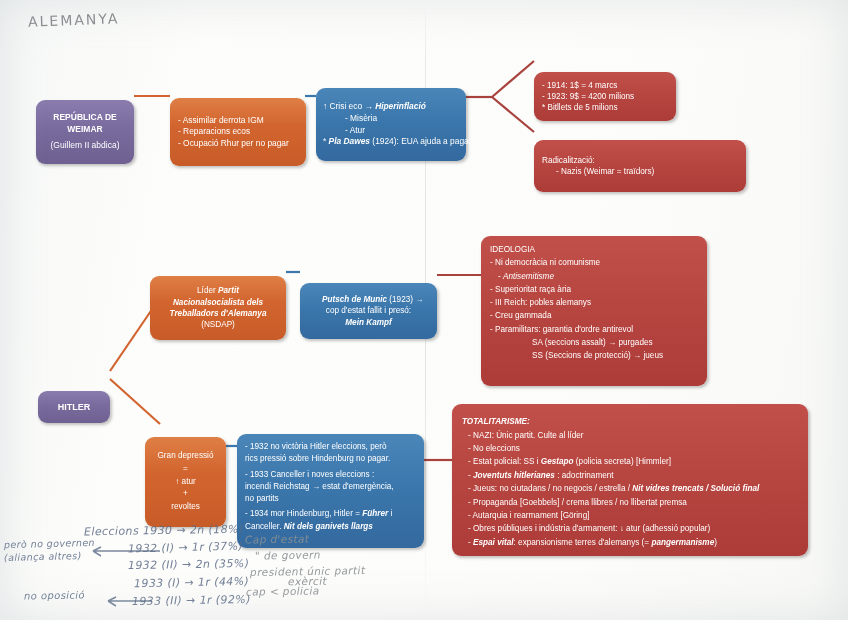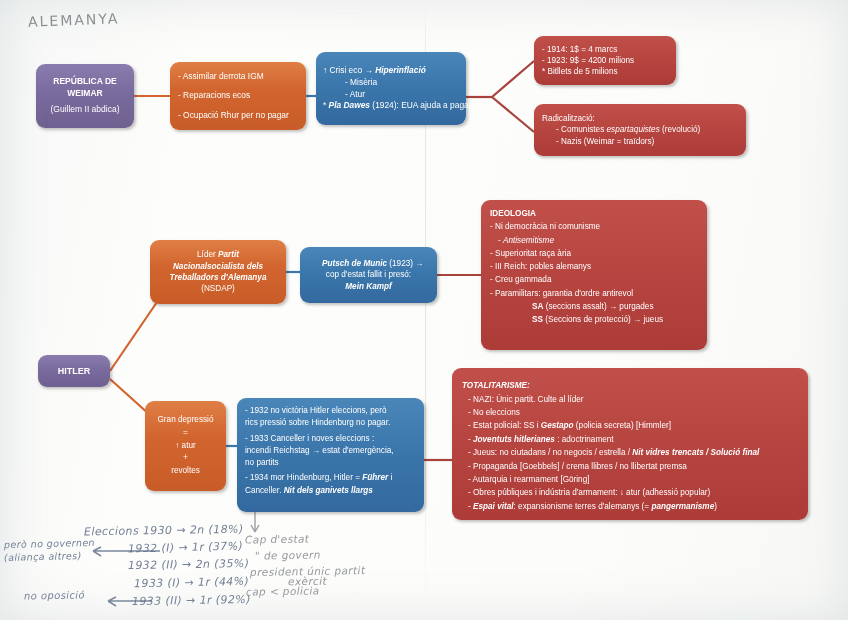--- a/index.html
+++ b/index.html
@@ -31,38 +31,39 @@
   .node{
     position:absolute;
     box-sizing:border-box;
     border-radius:9px;
     color:#fff;
     line-height:1.38;
     box-shadow: 1.5px 2px 3px rgba(60,60,60,.30);
     display:flex;
     flex-direction:column;
     justify-content:center;
+    margin-top:36px;
   }
   .purple{
     background:linear-gradient(180deg,#8b7cae 0%,#7a6b9e 45%,#6e6090 100%);
     text-align:center;
   }
   .orange{
     background:linear-gradient(180deg,#df7f45 0%,#d2652f 40%,#c85c28 100%);
   }
   .blue{
     background:linear-gradient(180deg,#4a86b8 0%,#3b77ac 45%,#33699e 100%);
   }
   .red{
     background:linear-gradient(180deg,#c2504a 0%,#b74540 45%,#ad3b38 100%);
   }
   .line{display:block;white-space:nowrap;}
   .i{font-style:italic;font-weight:bold;}
   .it{font-style:italic;}
-  .b{font-weight:bold;}
+  .b{font-weight:normal;}
   .ttl{font-weight:bold;}
 
   
   .hand{
     position:absolute;
     color:#5a6a86;
     font-family:"DejaVu Sans", sans-serif;
     font-style:italic;
     letter-spacing:.4px;
     white-space:nowrap;
@@ -116,42 +117,41 @@
 </svg>
 
 <div class="hand hand-title" style="left:28px;top:12px">ALEMANYA</div>
 
 <div class="node purple" style="left:36px;top:64px;width:98px;height:64px;font-size:8.5px;padding:6px 4px;">
   <span class="line ttl">REPÚBLICA DE</span>
   <span class="line ttl">WEIMAR</span>
   <span class="line" style="margin-top:4px">(Guillem II abdica)</span>
 </div>
 
-<div class="node orange" style="left:170px;top:62px;width:136px;height:68px;font-size:8.4px;padding:6px 8px;gap:8px;">
+<div class="node orange" style="left:170px;top:62px;width:136px;height:68px;font-size:8.4px;padding:6px 8px;">
   <span class="line">- Assimilar derrota IGM</span>
   <span class="line">- Reparacions  ecos</span>
   <span class="line">- Ocupació Rhur per no pagar</span>
 </div>
 
 <div class="node blue" style="left:316px;top:52px;width:150px;height:73px;font-size:8.4px;padding:5px 7px;">
   <span class="line">↑ Crisi eco → <span class="i">Hiperinflació</span></span>
   <span class="line" style="padding-left:22px">- Misèria</span>
   <span class="line" style="padding-left:22px">- Atur</span>
   <span class="line">* <span class="i">Pla Dawes</span> (1924):  EUA ajuda a pagar</span>
 </div>
 
 <div class="node red" style="left:534px;top:36px;width:142px;height:49px;font-size:8.2px;padding:5px 8px;">
   <span class="line">- 1914: 1$ = 4 marcs</span>
   <span class="line">- 1923: 9$ = 4200 milions</span>
   <span class="line">* Bitllets de 5 milions</span>
 </div>
 
 <div class="node red" style="left:534px;top:104px;width:212px;height:52px;font-size:8.2px;padding:5px 8px;">
   <span class="line">Radicalització:</span>
-  <span class="line" style="padding-left:14px">- Comunistes  <span class="it">espartaquistes</span> (revolució)</span>
   <span class="line" style="padding-left:14px">- Nazis (Weimar = traïdors)</span>
 </div>
 
 <div class="node orange" style="left:150px;top:240px;width:136px;height:64px;font-size:8.2px;padding:5px 6px;text-align:center;">
   <span class="line">Líder <span class="i">Partit</span></span>
   <span class="line i">Nacionalsocialista dels</span>
   <span class="line i">Treballadors d'Alemanya</span>
   <span class="line">(NSDAP)</span>
 </div>
 

